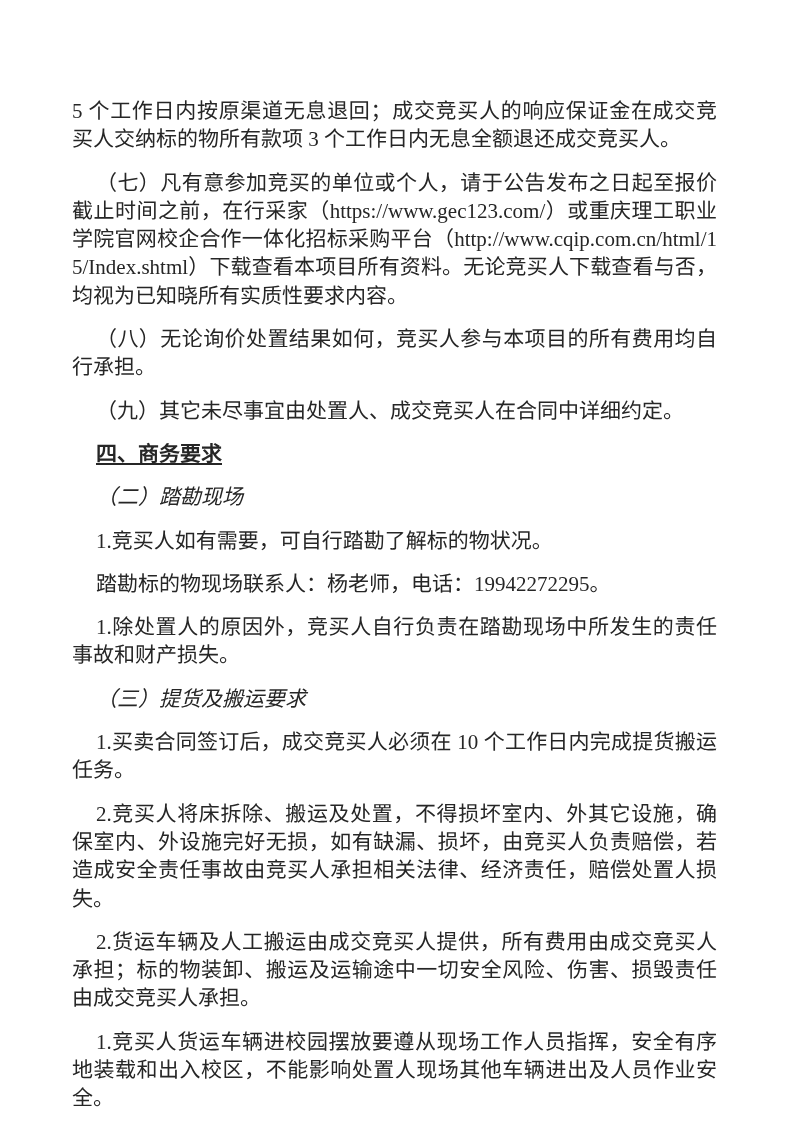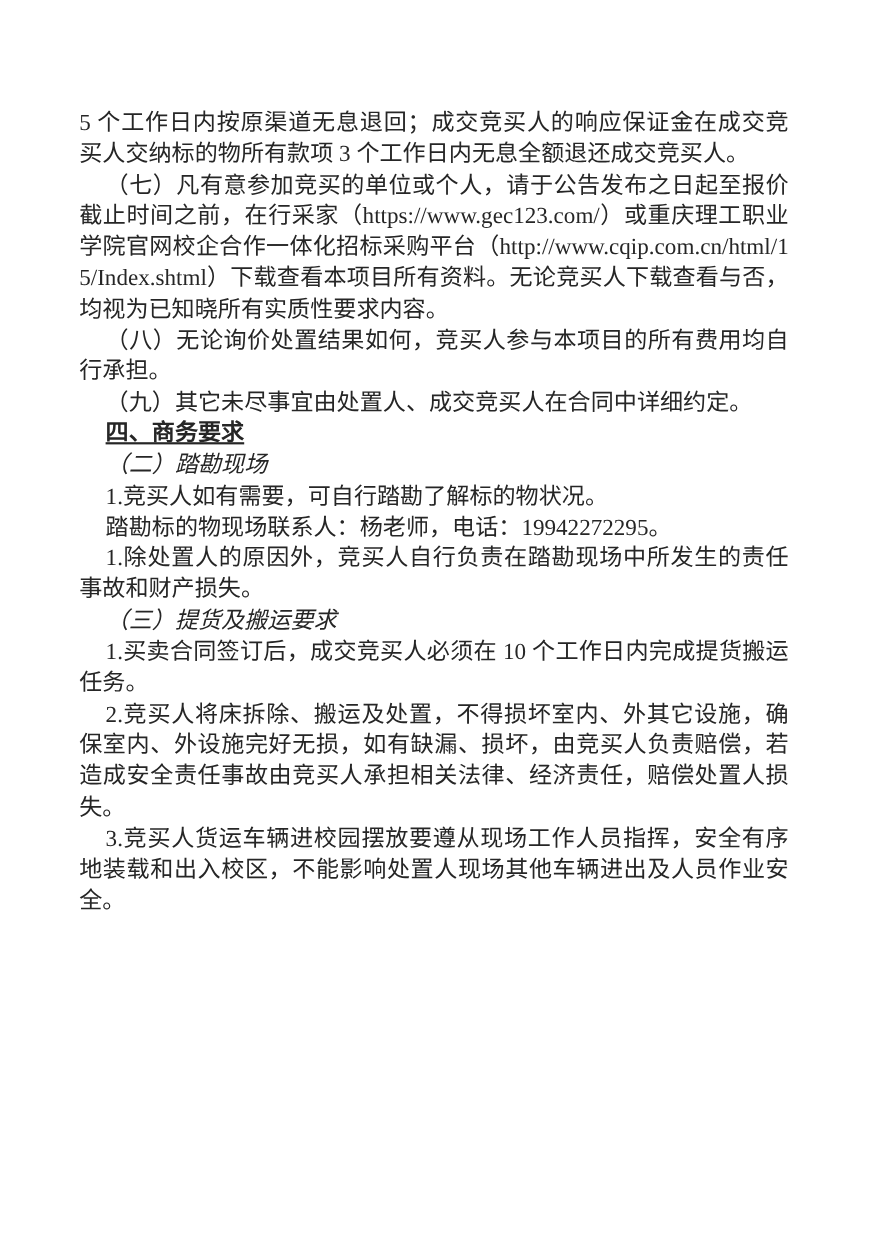--- a/index.html
+++ b/index.html
@@ -24,20 +24,21 @@
   .para {
     margin: 0;
     font-size: 21px;
     line-height: 28.3px;
     text-align: justify;
     text-align-last: left;
     word-break: break-all;
   }
   .indent {
     text-indent: 24px;
+    margin-top: 15px;
   }
   
   .sub {
     font-style: italic;
   }
   
   .heading {
     font-family: "Liberation Sans", "DejaVu Sans", sans-serif;
     font-style: normal;
     font-weight: 700;
@@ -53,14 +54,15 @@
   <p class="para indent">（八）无论询价处置结果如何，竞买人参与本项目的所有费用均自行承担。</p>
   <p class="para indent">（九）其它未尽事宜由处置人、成交竞买人在合同中详细约定。</p>
   <p class="para indent heading">四、商务要求</p>
   <p class="para indent sub">（二）踏勘现场</p>
   <p class="para indent">1.竞买人如有需要，可自行踏勘了解标的物状况。</p>
   <p class="para indent">踏勘标的物现场联系人：杨老师，电话：19942272295。</p>
   <p class="para indent">1.除处置人的原因外，竞买人自行负责在踏勘现场中所发生的责任事故和财产损失。</p>
   <p class="para indent sub">（三）提货及搬运要求</p>
   <p class="para indent">1.买卖合同签订后，成交竞买人必须在 10 个工作日内完成提货搬运任务。</p>
   <p class="para indent">2.竞买人将床拆除、搬运及处置，不得损坏室内、外其它设施，确保室内、外设施完好无损，如有缺漏、损坏，由竞买人负责赔偿，若造成安全责任事故由竞买人承担相关法律、经济责任，赔偿处置人损失。</p>
-  <p class="para indent">3.竞买人货运车辆进校园摆放要遵从现场工作人员指挥，安全有序地装载和出入校区，不能影响处置人现场其他车辆进出及人员作业安全。</p>
+  <p class="para indent">2.货运车辆及人工搬运由成交竞买人提供，所有费用由成交竞买人承担；标的物装卸、搬运及运输途中一切安全风险、伤害、损毁责任由成交竞买人承担。</p>
+  <p class="para indent">1.竞买人货运车辆进校园摆放要遵从现场工作人员指挥，安全有序地装载和出入校区，不能影响处置人现场其他车辆进出及人员作业安全。</p>
 </main>
 
 </body></html>

